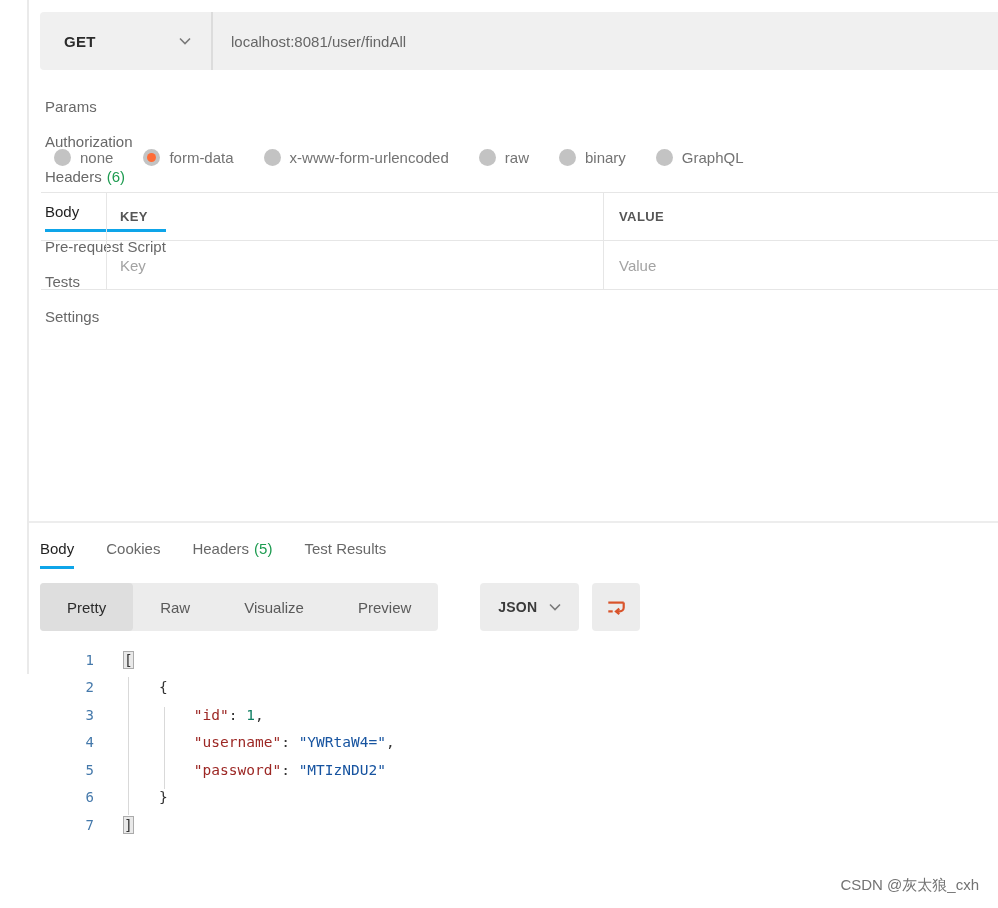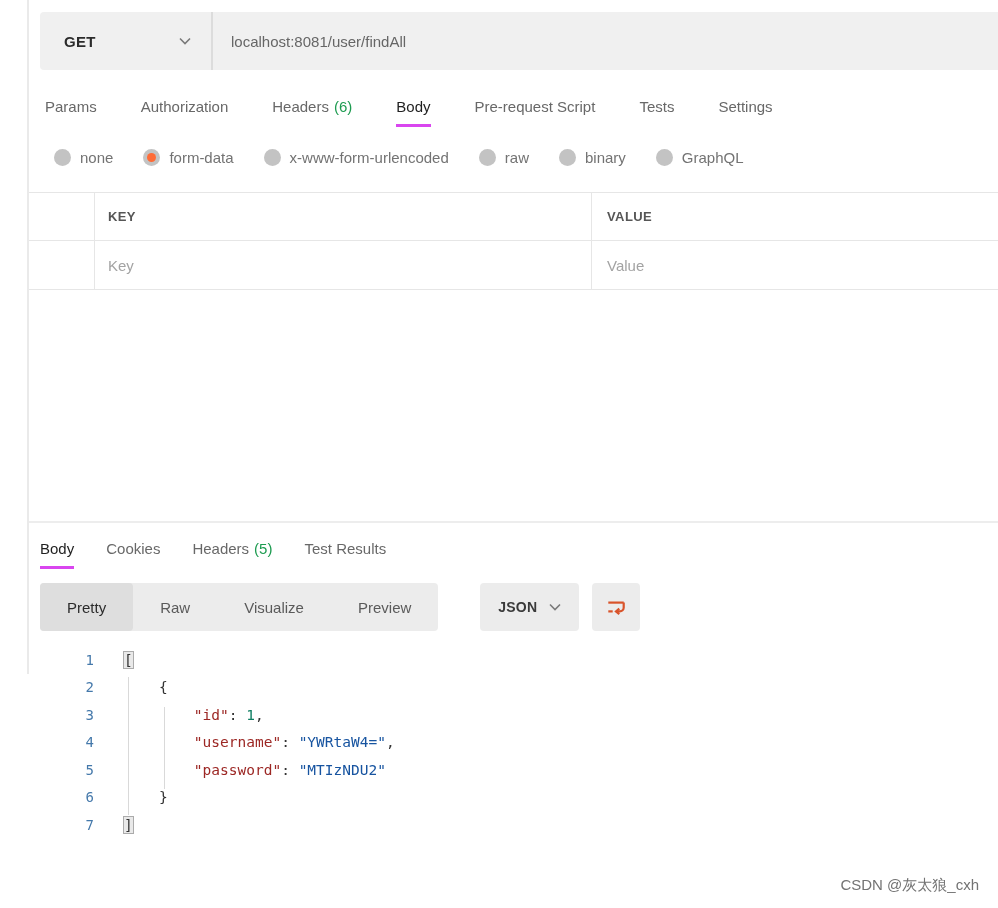--- a/index.html
+++ b/index.html
@@ -14,36 +14,36 @@
     background:#f0f0f0; border-radius:4px; display:flex; align-items:stretch; }
   .method-select { width:173px; border-right:2px solid #dcdcdc; display:flex;
     align-items:center; justify-content:space-between; padding:0 20px 0 24px; cursor:pointer; }
   .method-label { font-size:15px; font-weight:700; color:#2b2b2b; letter-spacing:.3px; }
   .chev { width:12px; height:8px; }
   .chev polyline { fill:none; stroke:#7a7a7a; stroke-width:1.6; }
   .url-input { flex:1; background:transparent; border:none; outline:none;
     font-size:15px; color:#666; padding-left:18px; font-family:"Liberation Sans", sans-serif; }
 
   
-  .req-tabs { position:absolute; top:92px; left:16px; display:flex; }
+  .req-tabs { position:absolute; top:92px; left:16px; display:flex;flex-direction:column; }
   .tab { font-size:15px; color:#686868; padding:6px 0 12px; margin-right:44px;
     cursor:pointer; white-space:nowrap; }
-  .tab.active { color:#1f1f1f; border-bottom:3px solid #d946ef; padding-bottom:9px; }
+  .tab.active { color:#1f1f1f; border-bottom:3px solid #0ea5e9; padding-bottom:9px; }
   .count { color:#1d9b50; margin-left:5px; }
 
   
   .body-types { position:absolute; top:149px; left:25px; display:flex; align-items:center; }
   .radio-opt { display:flex; align-items:center; margin-right:30px; cursor:pointer; }
   .radio { position:relative; width:17px; height:17px; border-radius:50%; background:#c3c3c3; }
   .radio-opt.selected .radio::after { content:''; position:absolute; left:4px; top:4px;
     width:9px; height:9px; border-radius:50%; background:#ff6c37; }
   .radio-label { font-size:15px; color:#737373; margin-left:9px; }
 
   
-  .params-table { position:absolute; top:192px; left:0; right:0; }
+  .params-table { position:absolute; top:192px; left:12px; right:0; }
   .t-row { display:flex; height:49px; border-bottom:1px solid #e6e6e6; align-items:stretch; }
   .t-row.header { border-top:1px solid #e6e6e6; }
   .cell { display:flex; align-items:center; }
   .cell-check { width:66px; border-right:1px solid #e6e6e6; }
   .cell-key { width:497px; border-right:1px solid #e6e6e6; padding-left:13px; }
   .cell-value { flex:1; padding-left:15px; }
   .th { font-size:13px; font-weight:700; color:#565656; letter-spacing:.4px; }
   .cell input { border:none; outline:none; background:transparent; font-size:15px;
     color:#444; width:95%; font-family:"Liberation Sans", sans-serif; }
   .cell input::placeholder { color:#a3a3a3; }

